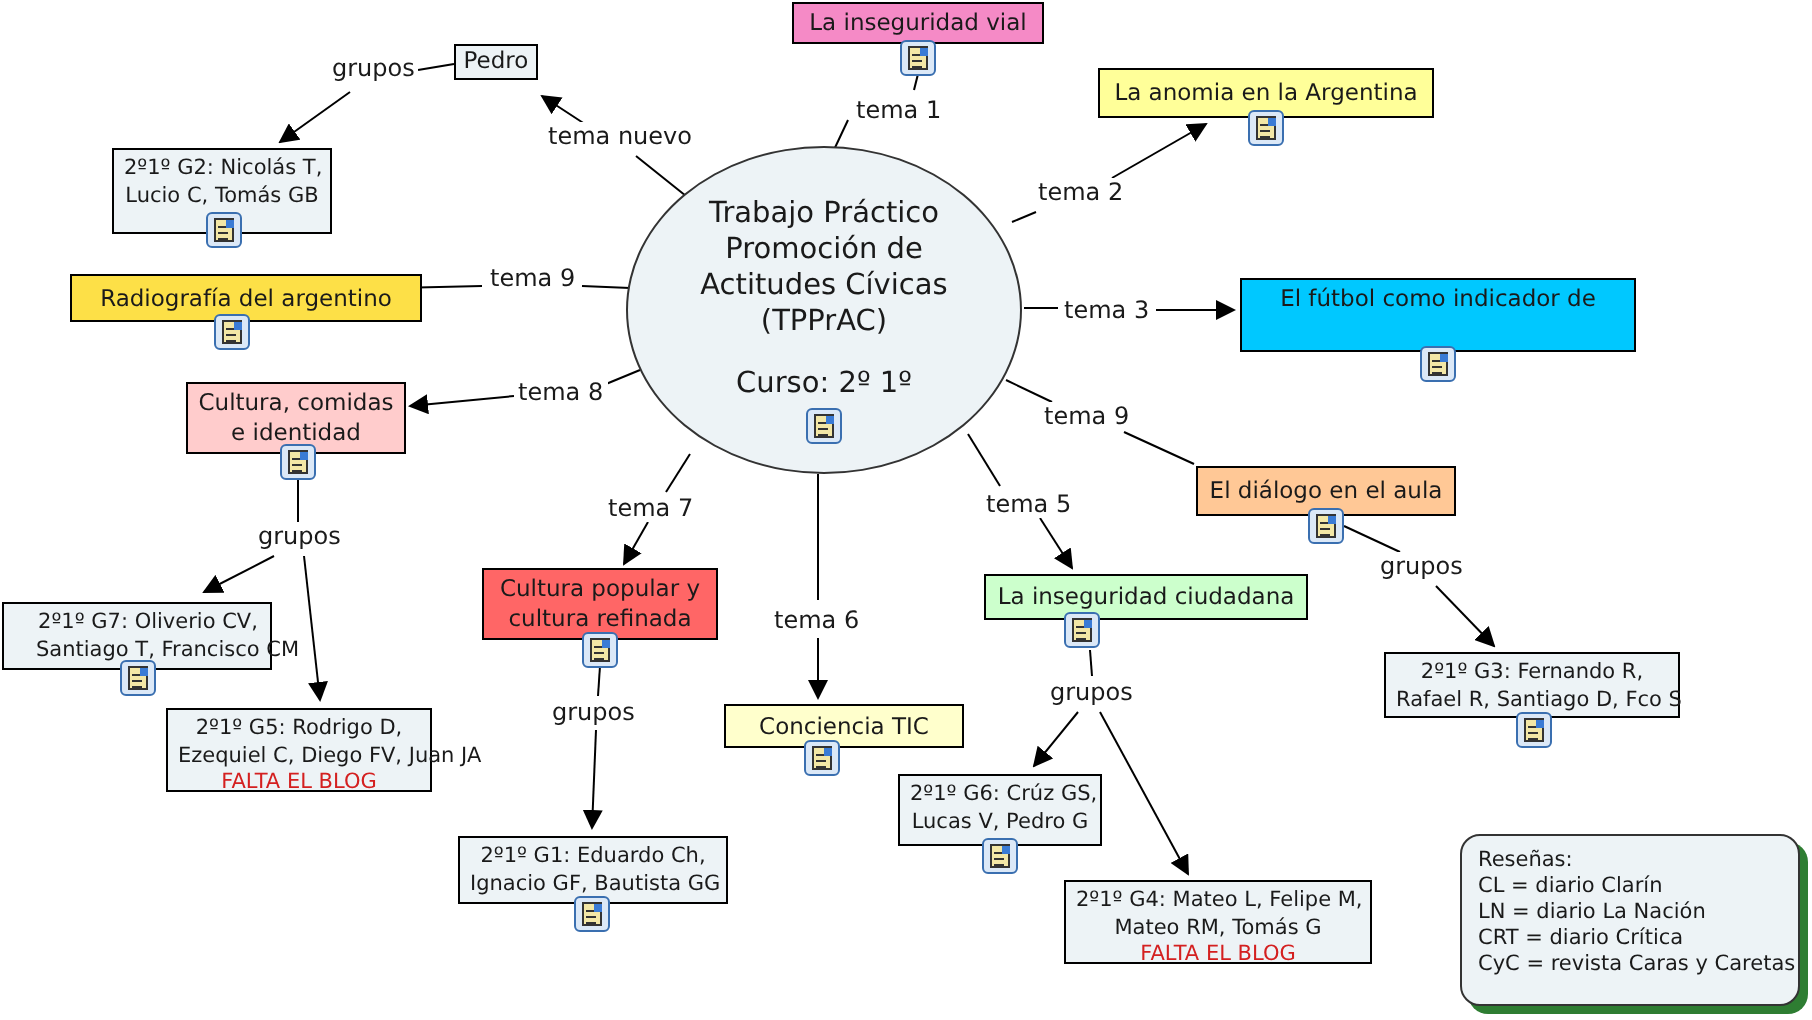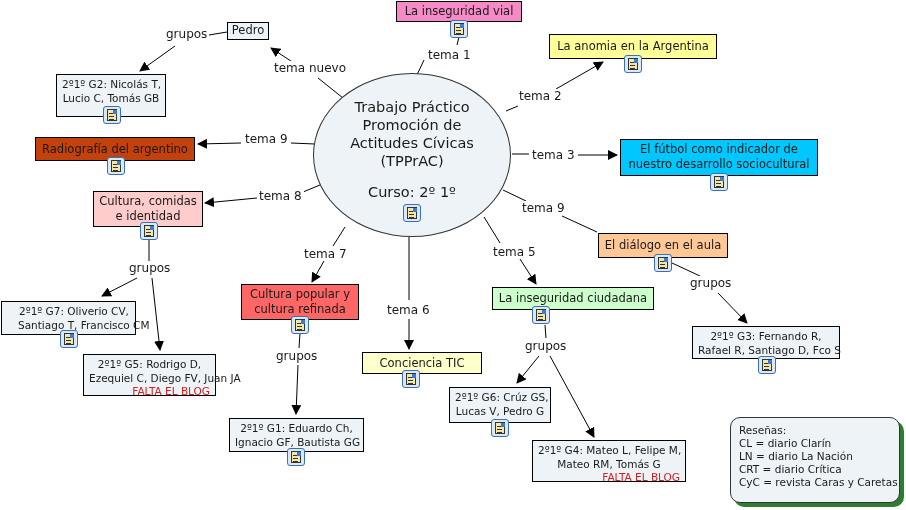--- a/index.html
+++ b/index.html
@@ -2,21 +2,21 @@
 <html><head>
 <meta charset="utf-8">
 <style>
   html, body { margin:0; padding:0; background:#ffffff; }
   body { width:906px; height:510px; position:relative; overflow:hidden;
          font-family:"DejaVu Sans", "Liberation Sans", sans-serif; font-size:11.5px; color:#1a1a1a; }
   svg.links { position:absolute; left:0; top:0; width:906px; height:510px; }
   .node { position:absolute; border:1px solid #000; text-align:center; line-height:15px;
           padding:2px 5px; box-sizing:border-box; white-space:nowrap; }
   .node .txt { display:block; }
-  .node .warn { display:block; color:#d42020; font-size:10.5px; line-height:13px;text-align:right; }
+  .node .warn { display:block; color:#d42020; font-size:10.5px; line-height:13px; }
   .group { background:#edf3f6; font-size:10.5px; line-height:14px; }
   .lbl { position:absolute; background:#fff; padding:0 2px; font-size:12px; white-space:nowrap; line-height:14px; }
   .res { position:absolute; width:18px; height:18px; box-sizing:border-box; border:1px solid #3a6fb0;
          border-radius:3px; background:#dbe8f7; }
   .res::before { content:""; position:absolute; left:3px; top:2px; width:10px; height:12px;
                  background:#f3e7a6; border:1px solid #333; box-sizing:border-box; }
   .res::after { content:""; position:absolute; left:9px; top:3px; width:4px; height:4px; background:#3a7bd5; }
   .res i { position:absolute; left:5px; height:1px; width:5px; background:#333; }
   .center { position:absolute; left:313px; top:73px; width:198px; height:164px; border-radius:50%;
             border:1px solid #333; background:#edf3f6; box-sizing:border-box; text-align:center; }
@@ -115,21 +115,20 @@
   <span class="txt" style="line-height:19px">La anomia en la Argentina</span>
 </div>
 <span class="res" style="left:624px;top:55px">
     <i style="top:6px"></i>
     <i style="top:9px"></i>
     <i style="top:12px"></i>
   </span>
 
 <div class="node" style="left:620px;top:139px;width:198px;height:37px;background:#00c8ff;">
   <span class="txt">El fútbol como indicador de</span>
-  <span class="txt">nuestro desarrollo sociocultural</span>
 </div>
 <span class="res" style="left:710px;top:173px">
     <i style="top:6px"></i>
     <i style="top:9px"></i>
     <i style="top:12px"></i>
   </span>
 
 <div class="node" style="left:598px;top:233px;width:130px;height:25px;background:#ffc896;">
   <span class="txt" style="line-height:19px">El diálogo en el aula</span>
 </div>
@@ -170,21 +169,21 @@
 <div class="node" style="left:93px;top:191px;width:110px;height:36px;background:#ffcccc;">
   <span class="txt">Cultura, comidas</span>
   <span class="txt">e identidad</span>
 </div>
 <span class="res" style="left:140px;top:222px">
     <i style="top:6px"></i>
     <i style="top:9px"></i>
     <i style="top:12px"></i>
   </span>
 
-<div class="node" style="left:35px;top:137px;width:160px;height:24px;background:#c2410c;">
+<div class="node" style="left:35px;top:137px;width:176px;height:24px;background:#fde047;">
   <span class="txt" style="line-height:18px">Radiografía del argentino</span>
 </div>
 <span class="res" style="left:107px;top:157px">
     <i style="top:6px"></i>
     <i style="top:9px"></i>
     <i style="top:12px"></i>
   </span>
 
 <div class="node" style="left:227px;top:22px;width:42px;height:18px;background:#edf3f6;padding:0 3px;">
   <span class="txt" style="line-height:15px">Pedro</span>

